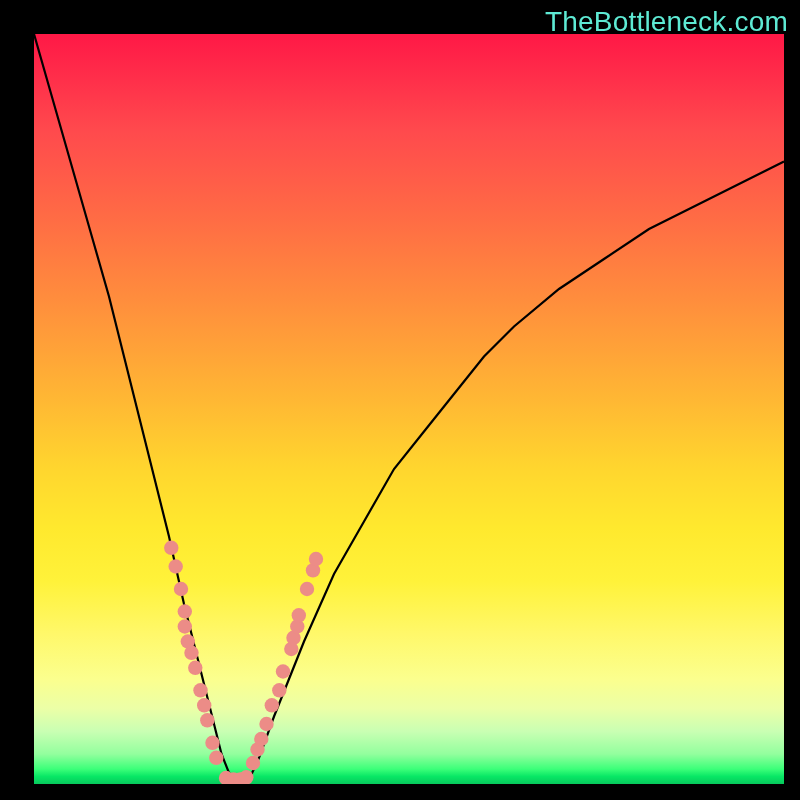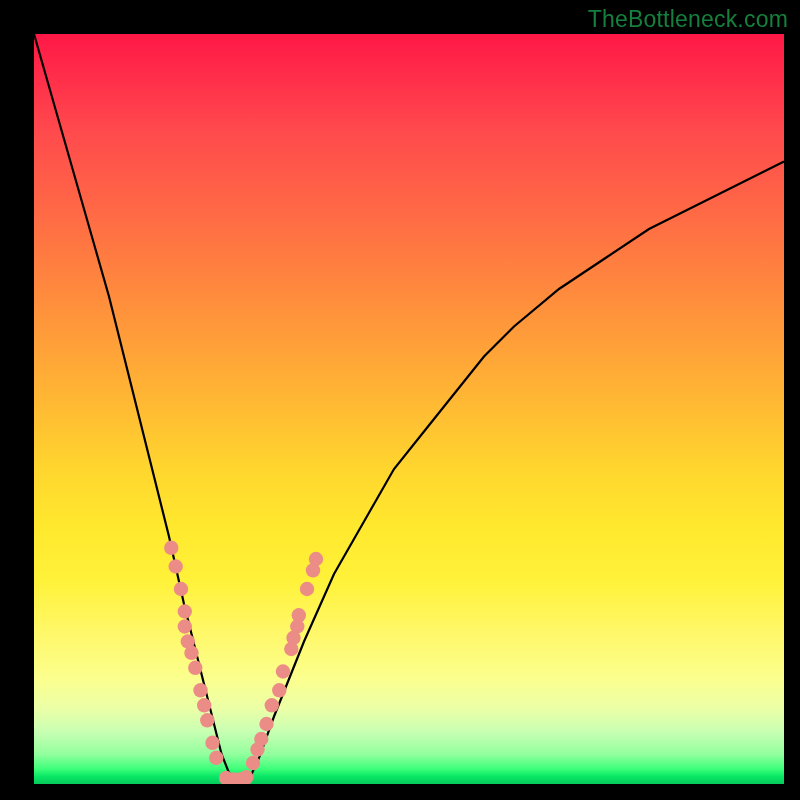--- a/index.html
+++ b/index.html
@@ -52,22 +52,22 @@
   }
   .curve {
     position: absolute;
     inset: 0;
     pointer-events: none;
   }
   .watermark {
     position: absolute;
     top: 6px;
     right: 12px;
-    color: #15803d;
-    font-size: 23px;
+    color: #5eead4;
+    font-size: 28px;
     font-weight: 500;
     letter-spacing: 0.2px;
   }
 </style>
 </head>
 <body>
 
 <div class="frame">
   <div class="plot">
     <div class="gradient"></div>

